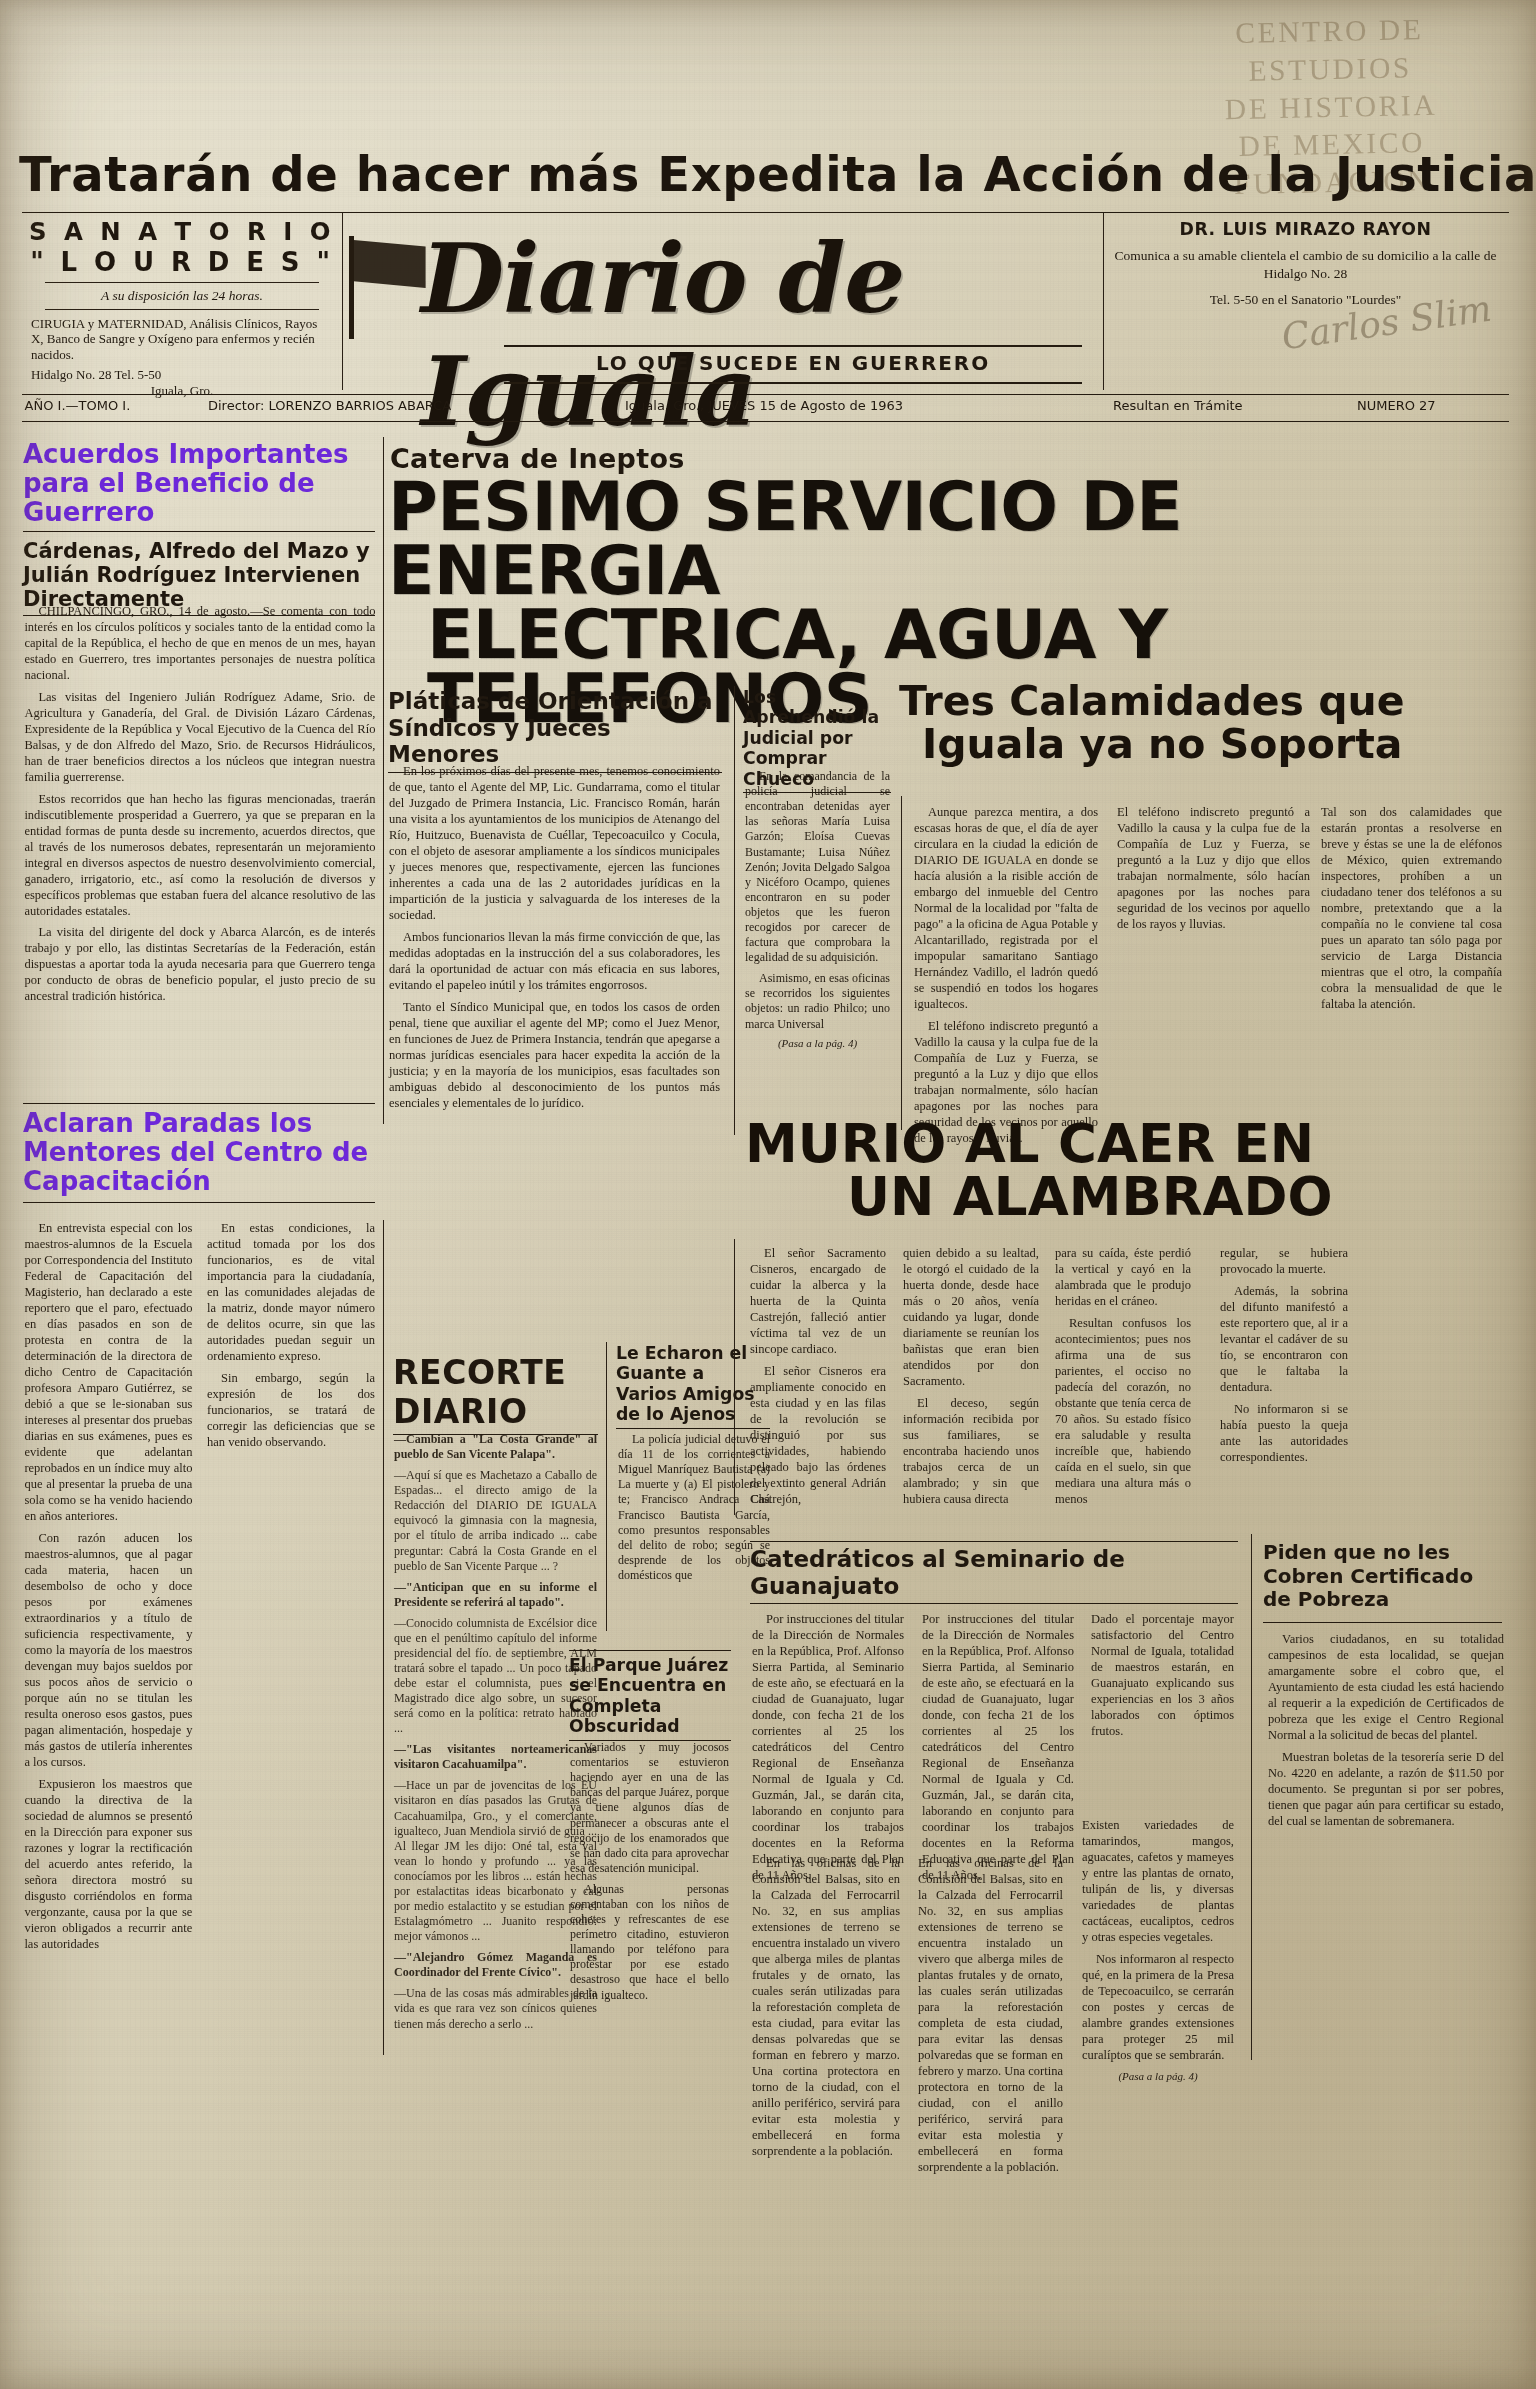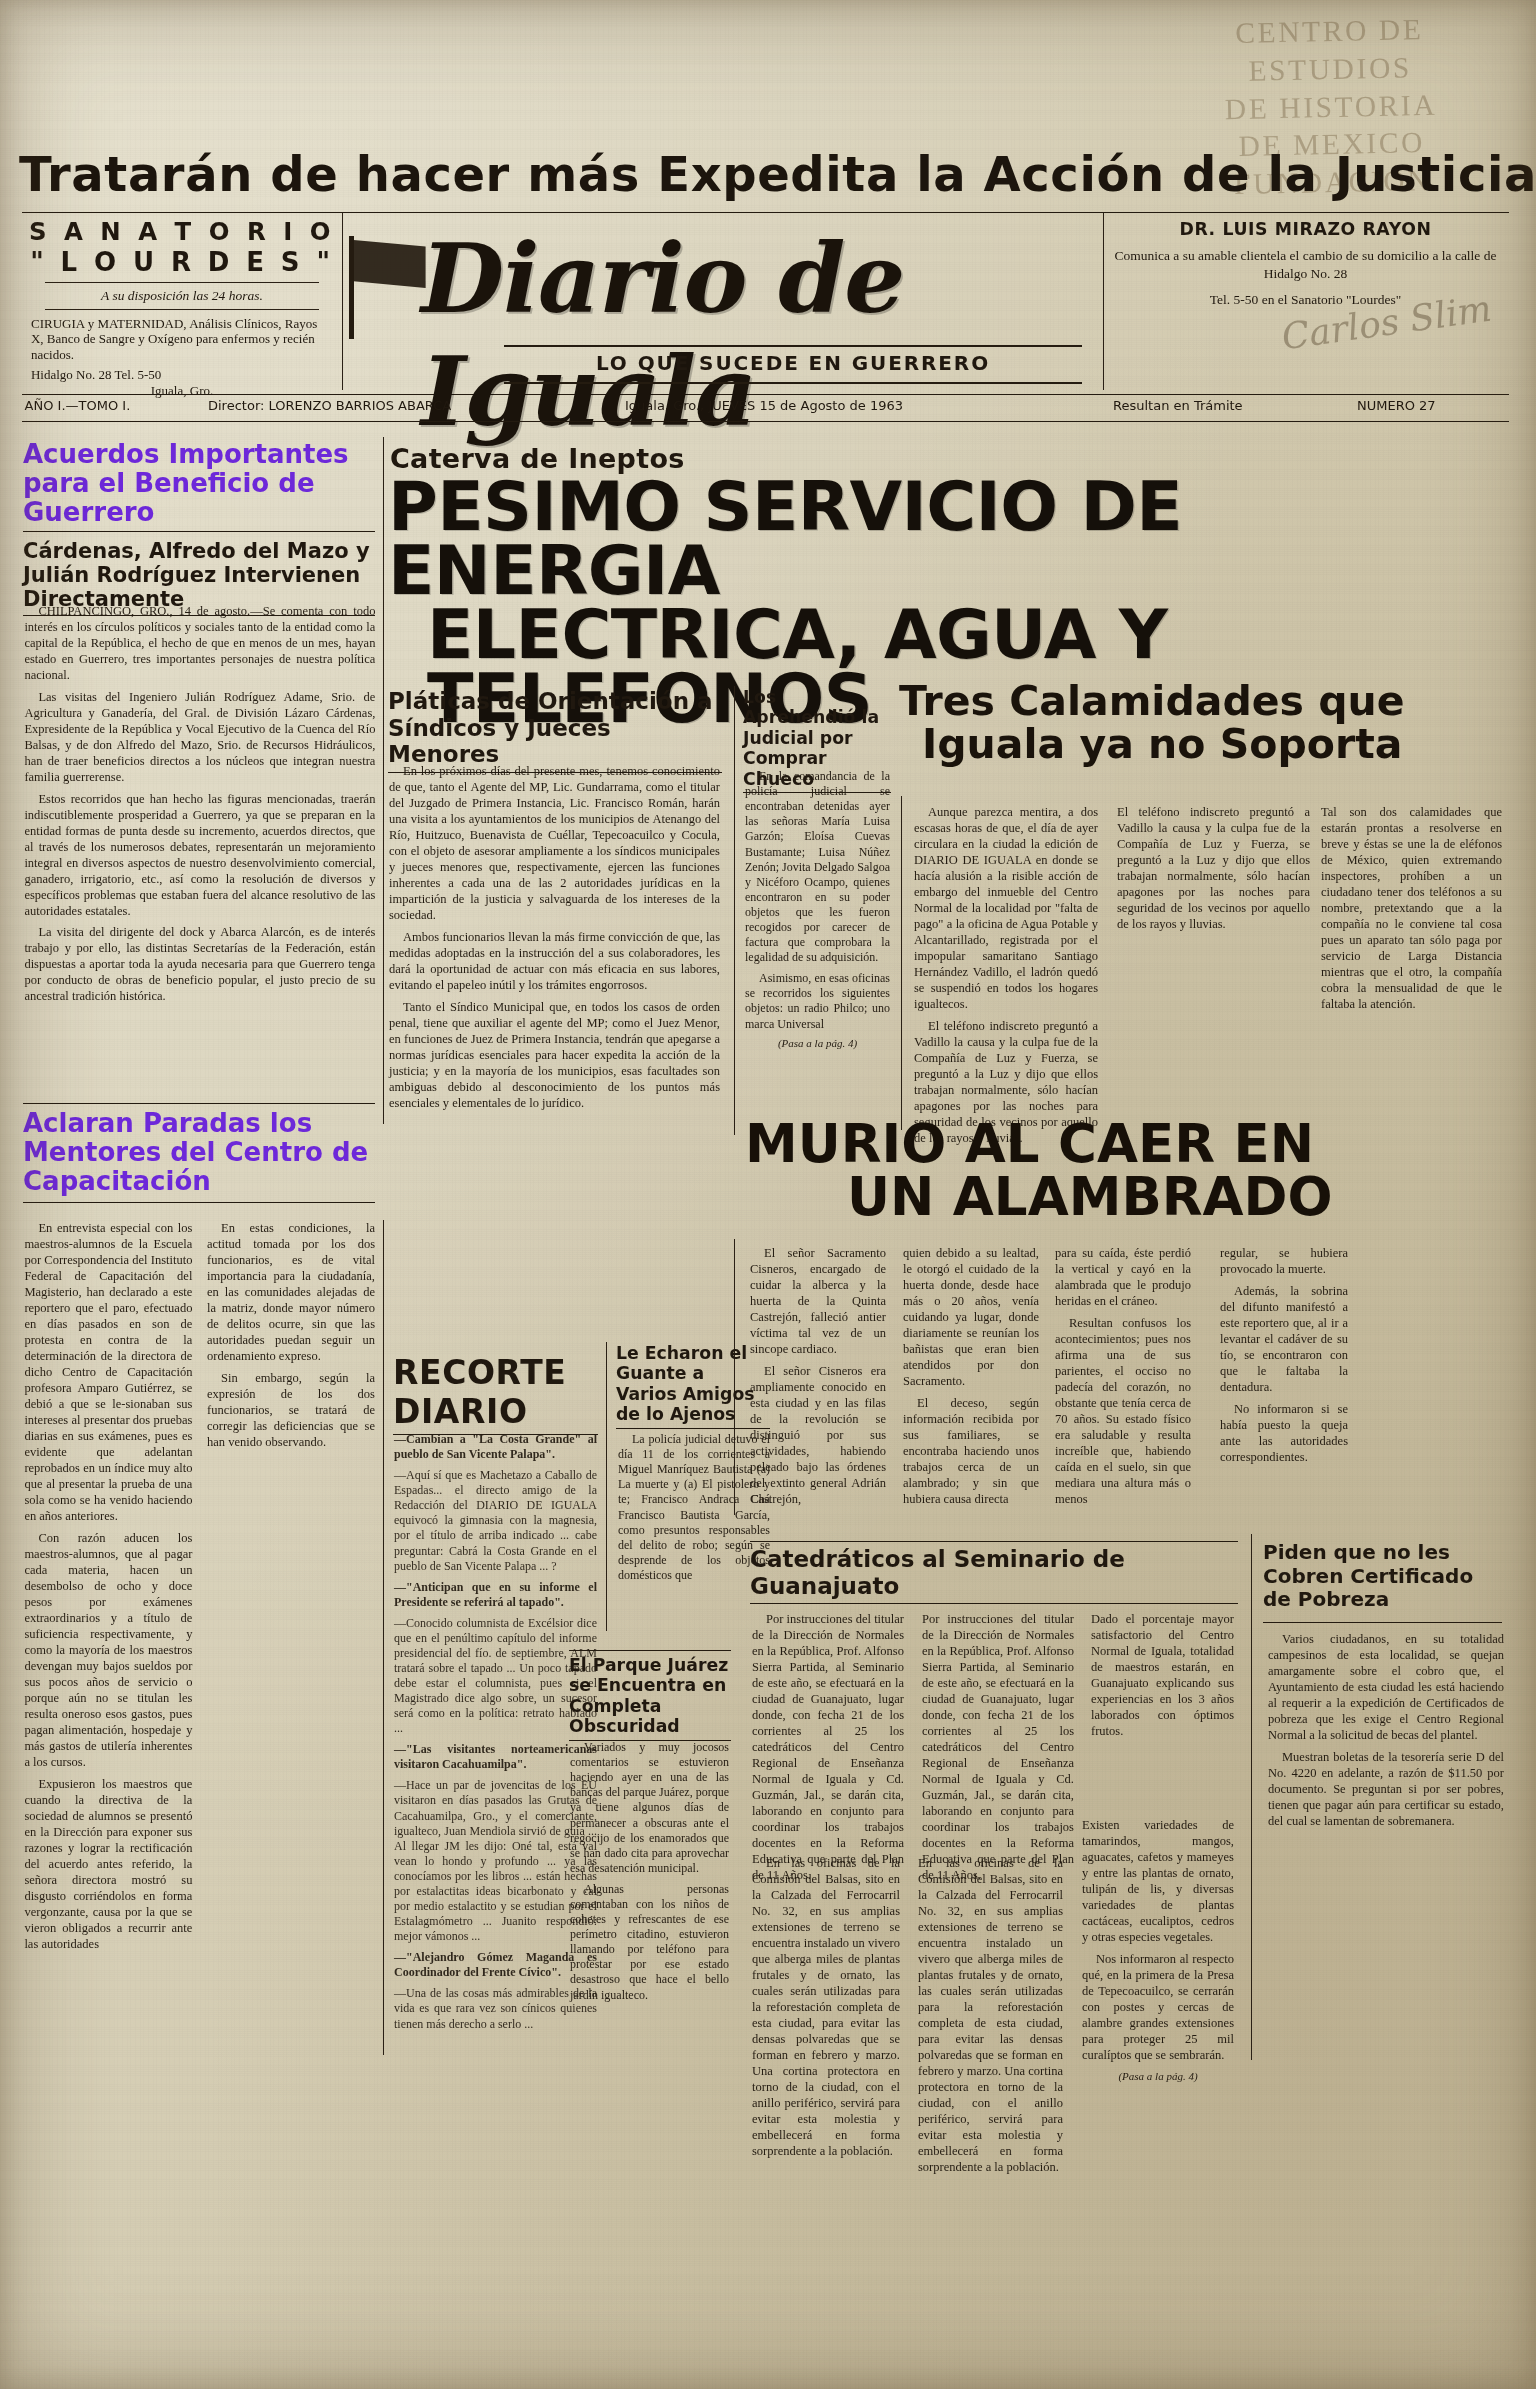--- a/index.html
+++ b/index.html
@@ -334,21 +334,21 @@
     <p>Además, la sobrina del difunto manifestó a este reportero que, al ir a levantar el cadáver de su tío, se encontraron con que le faltaba la dentadura.</p>
     <p>No informaron si se había puesto la queja ante las autoridades correspondientes.</p>
   </div>
 
   <div class="col-sep" style="left:383px;top:1220px;width:1.3px;height:835px;"></div>
   <div class="hd-box" style="left:393px;top:1353px;width:205px;border-bottom:1.9px solid #241b10;padding-bottom:2.6px;">
     <div class="recorte">RECORTE DIARIO</div>
   </div>
   <div class="hd-box body tiny blur" style="left:394px;top:1432px;width:203px;">
     <p class="noind bold">—Cambian a "La Costa Grande" al pueblo de San Vicente Palapa".</p>
-    <p class="noind">—Aquí sí que es Machetazo a Caballo de Espadas... el directo amigo de la Redacción del DIARIO DE IGUALA equivocó la gimnasia con la magnesia, por el título de arriba indicado ... cabe preguntar: Cabrá la Costa Grande en el pueblo de San Vicente Palapa ... ?</p>
+    <p class="noind">—Aquí sí que es Machetazo a Caballo de Espadas... el directo amigo de la Redacción del DIARIO DE IGUALA equivocó la gimnasia con la magnesia, por el título de arriba indicado ... cabe preguntar: Cabrá la Costa Grande en el pueblo de San Vicente Parque ... ?</p>
     <p class="noind bold">—"Anticipan que en su informe el Presidente se referirá al tapado".</p>
     <p class="noind">—Conocido columnista de Excélsior dice que en el penúltimo capítulo del informe presidencial del fío. de septiembre, ALM tratará sobre el tapado ... Un poco tapado debe estar el columnista, pues si el Magistrado dice algo sobre, un sucesor será como en la política: retrato hablado ...</p>
     <p class="noind bold">—"Las visitantes norteamericanas visitaron Cacahuamilpa".</p>
     <p class="noind">—Hace un par de jovencitas de los EU visitaron en días pasados las Grutas de Cacahuamilpa, Gro., y el comerciante, igualteco, Juan Mendiola sirvió de guía ... Al llegar JM les dijo: Oné tal, está val vean lo hondo y profundo ... ya las conocíamos por les libros ... están hechas por estalactitas ideas bicarbonato y cal por medio estalactito y se estudian por el Estalagmómetro ... Juanito respondió: mejor vámonos ...</p>
     <p class="noind bold">—"Alejandro Gómez Maganda es Coordinador del Frente Cívico".</p>
     <p class="noind">—Una de las cosas más admirables de la vida es que rara vez son cínicos quienes tienen más derecho a serlo ...</p>
   </div>
 
   <div class="col-sep" style="left:606px;top:1342px;width:1.3px;height:289px;"></div>
   <div class="hd-box" style="left:616px;top:1343px;width:154px;border-bottom:1.9px solid #241b10;padding-bottom:3.2px;">

